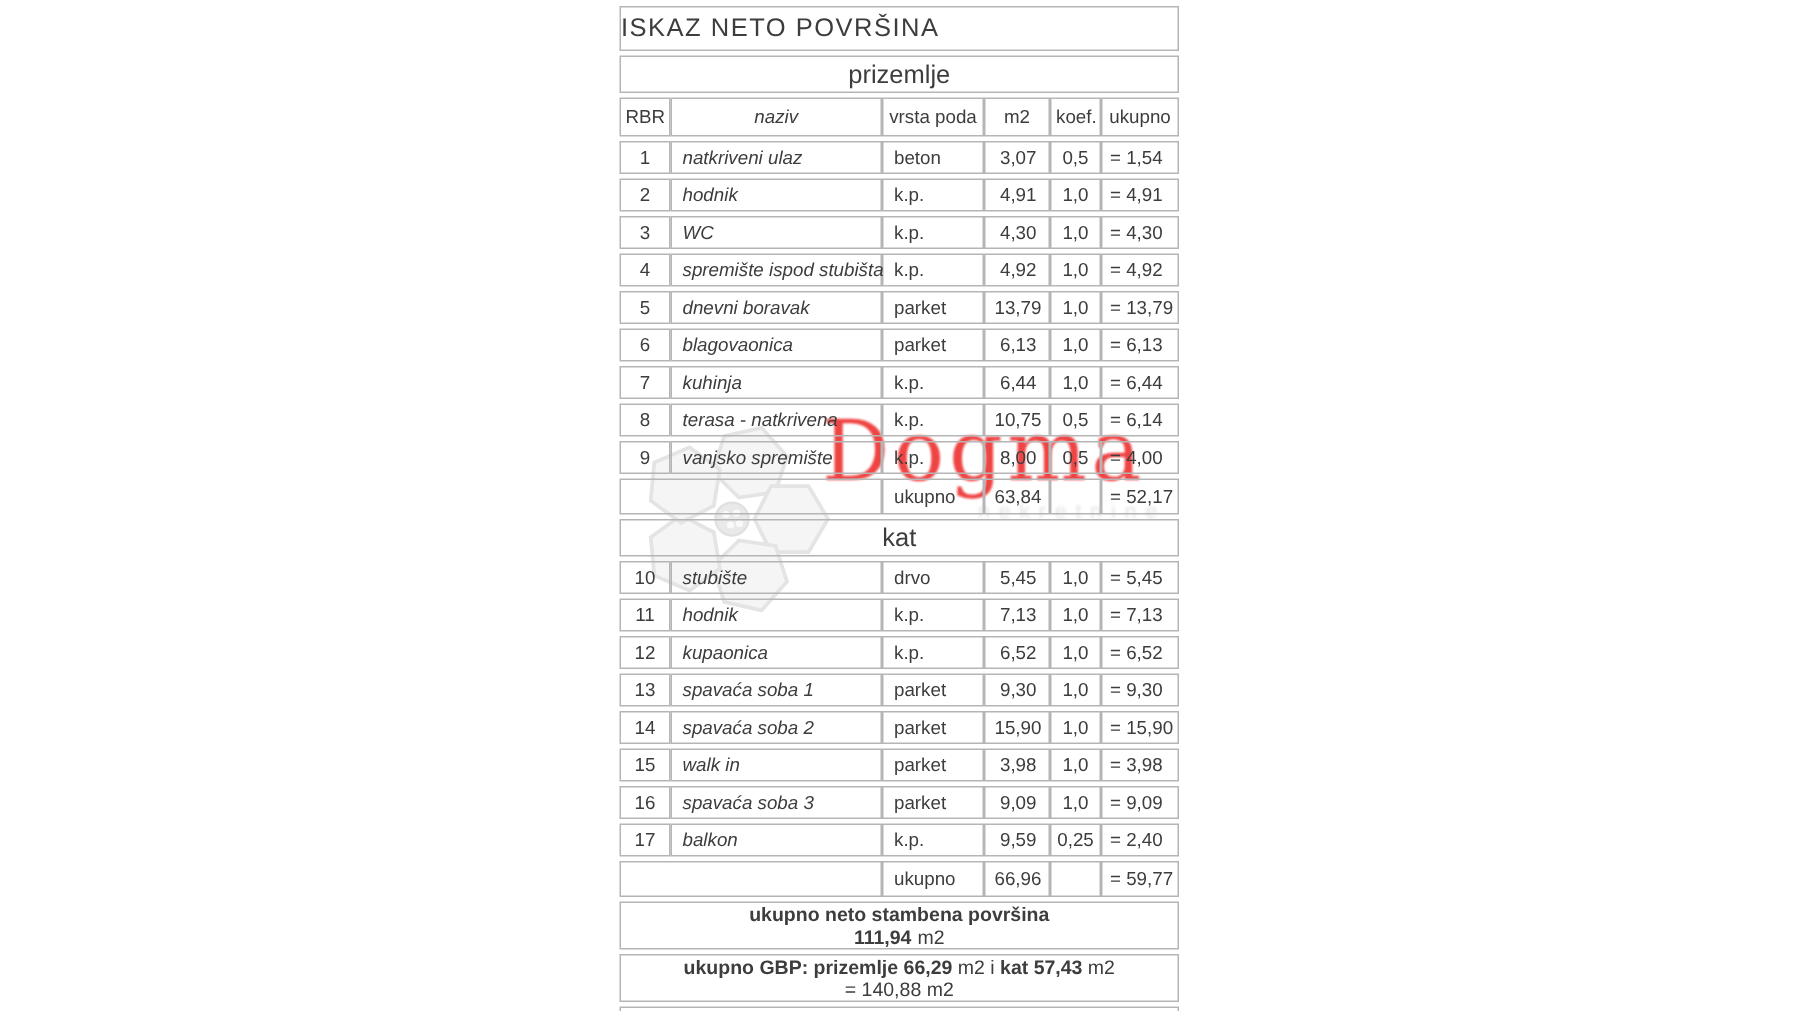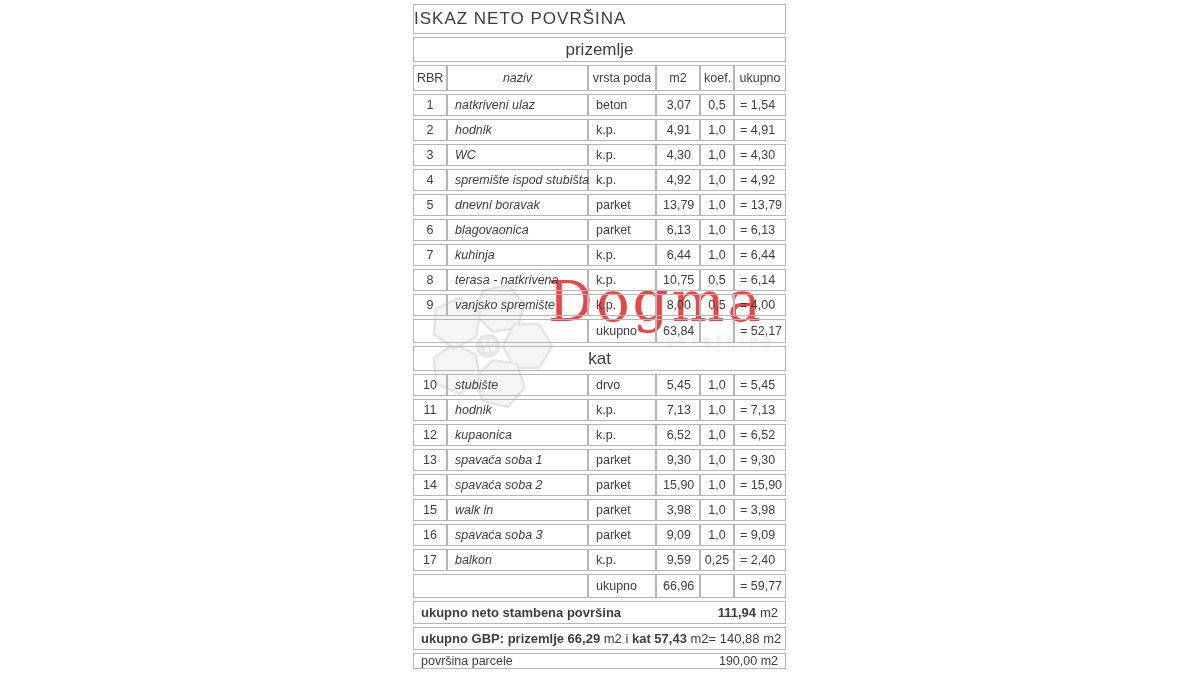--- a/index.html
+++ b/index.html
@@ -39,21 +39,21 @@
   .c-vrsta{text-align:left;padding-left:7px;margin-top:48px;}
   .c-m2{text-align:right;padding-right:8px;}
   .c-koef{text-align:center;padding:0 2px;}
   .c-ukupno{text-align:left;padding-left:5px;}
   tr.subtotal td{height:24px;}
   td.subtotal-m2{text-align:right;}
 
   
   td.sum{height:23px;padding:0 7px;}
   td.sum.small{height:16px;font-size:12.5px;}
-  .sumflex{display:flex;justify-content:space-between;align-items:center;width:100%;font-size:13px;}
+  .sumflex{display:flex;justify-content:space-between;align-items:center;width:100%;font-size:13px;flex-direction:column;}
   .sumflex .b, .sumflex b{font-weight:bold;}
   .unit{margin-left:4px;font-weight:normal;}
 </style>
 </head>
 <body>
 
 <div class="sheet">
 
   <div class="wm">
     <svg width="160" height="145" viewBox="0 0 160 145">

